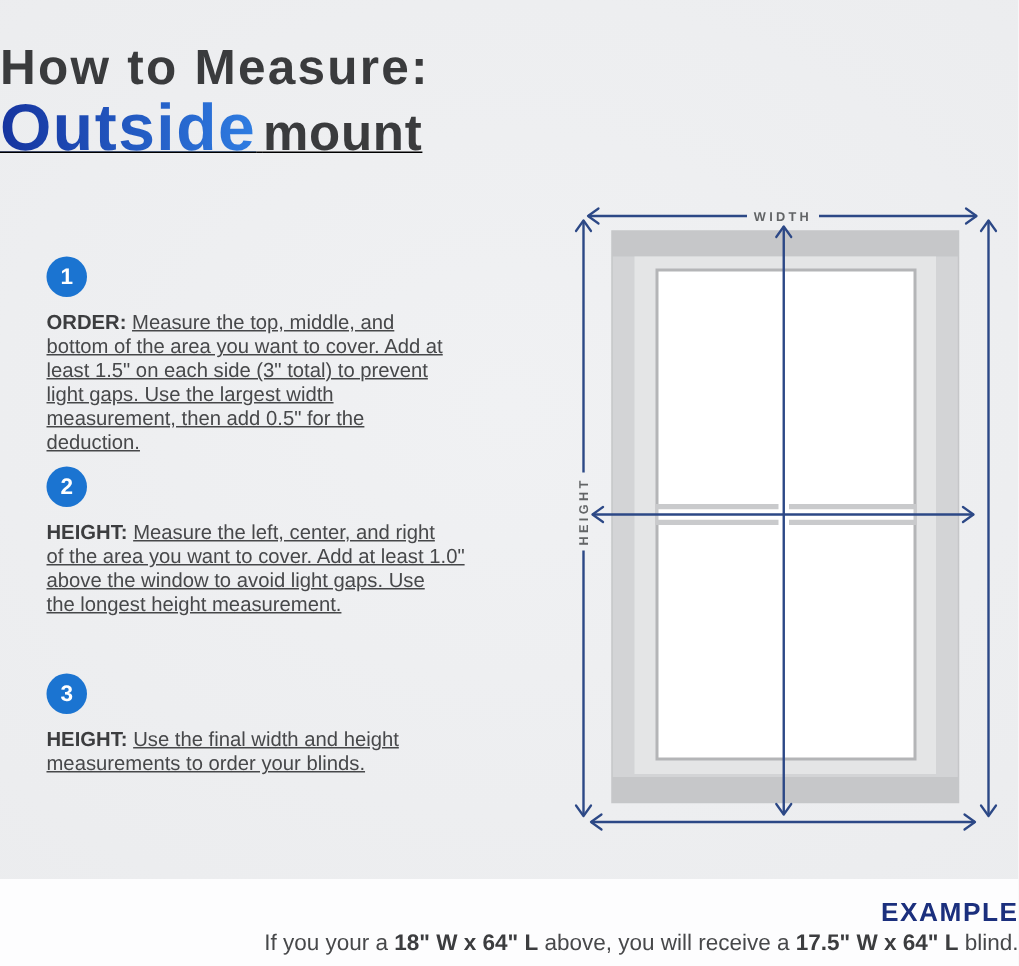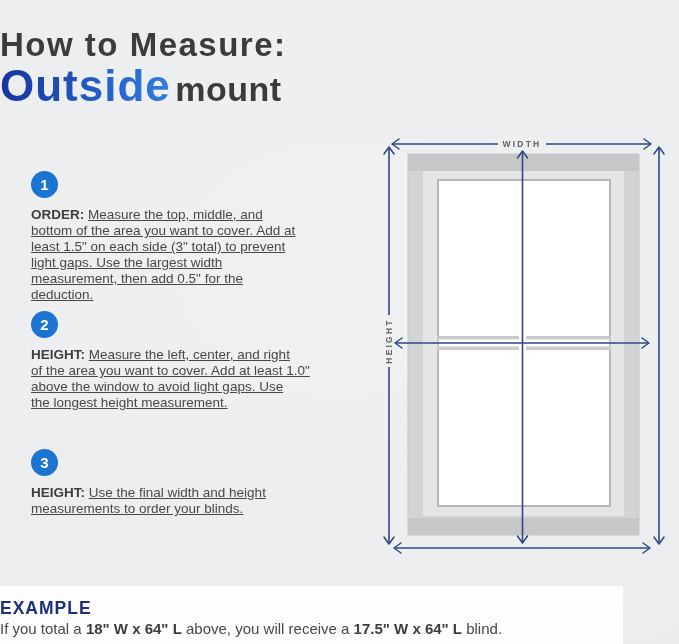--- a/index.html
+++ b/index.html
@@ -9,21 +9,21 @@
     font-family:"Liberation Sans", sans-serif;
     background: radial-gradient(120% 100% at 50% 42%, var(--page-bg-light) 0%, var(--page-bg) 70%, var(--page-bg-dark) 100%);
   }
 
   
   .title-block { position:absolute; top:26px; left:0; right:0; text-align:left; }
   .title-line1 {
     font-size:33px; font-weight:700; letter-spacing:1.5px;
     color:var(--title-text); line-height:37px;
   }
-  .title-line2 { line-height:46px; white-space:nowrap; }
+  .title-line2 { line-height:46px; white-space:nowrap;text-decoration:underline; }
   .title-accent {
     font-size:44px; font-weight:700; letter-spacing:1px;
     background-image:linear-gradient(90deg, var(--accent-from), var(--accent-to));
     -webkit-background-clip:text; background-clip:text; color:transparent;
   }
   .title-suffix { font-size:34px; font-weight:700; color:var(--title-text); letter-spacing:0.5px; }
 
   
   .steps { position:absolute; left:31px; top:0; width:354px; }
   .step { position:absolute; left:0; }
@@ -45,22 +45,22 @@
   .mline { stroke:var(--arrow); stroke-width:1.6; fill:none; }
   .mk { stroke:var(--arrow); stroke-width:1.5; fill:none; stroke-linecap:round; stroke-linejoin:round; }
   .casing { stroke:#ffffff; stroke-width:7; fill:none; }
   .dlabel {
     font-family:"Liberation Sans", sans-serif; font-size:8.5px; font-weight:700;
     letter-spacing:2.2px; fill:var(--diagram-label); text-anchor:middle;
   }
 
   
   .example-band {
-    position:absolute; left:0; top:586px; width:623px; height:58px;
-    background:var(--example-bg); text-align:left;
+    position:absolute; left:0; top:586px; width:679px; height:58px;
+    background:var(--example-bg); text-align:right;
   }
   .example-heading {
     margin-top:12px; font-size:17.5px; font-weight:700;
     letter-spacing:1px; color:var(--example-heading); line-height:21px;
   }
   .example-sentence { margin-top:1px; font-size:15px; color:var(--body-text); white-space:nowrap; line-height:18px; }
   .example-sentence b { color:var(--label-text); }
 </style>
 </head>
 <body>
@@ -124,14 +124,14 @@
 
   <line x1="17" y1="211" x2="271" y2="211" class="mline" marker-start="url(#ah)" marker-end="url(#ah)"></line>
   <line x1="144.5" y1="19" x2="144.5" y2="411" class="mline" marker-start="url(#ah)" marker-end="url(#ah)"></line>
 
   <text x="144" y="15" class="dlabel">WIDTH</text>
   <text x="11" y="212" transform="rotate(-90 11 209)" class="dlabel">HEIGHT</text>
 </svg>
 
 <div class="example-band">
   <div class="example-heading">EXAMPLE</div>
-  <div class="example-sentence"><span>If you total a </span><b>18" W x 64" L</b><span> above, you will receive a </span><b>17.5" W x 64" L</b><span> blind.</span></div>
+  <div class="example-sentence"><span>If you your a </span><b>18" W x 64" L</b><span> above, you will receive a </span><b>17.5" W x 64" L</b><span> blind.</span></div>
 </div>
 
 </body></html>

